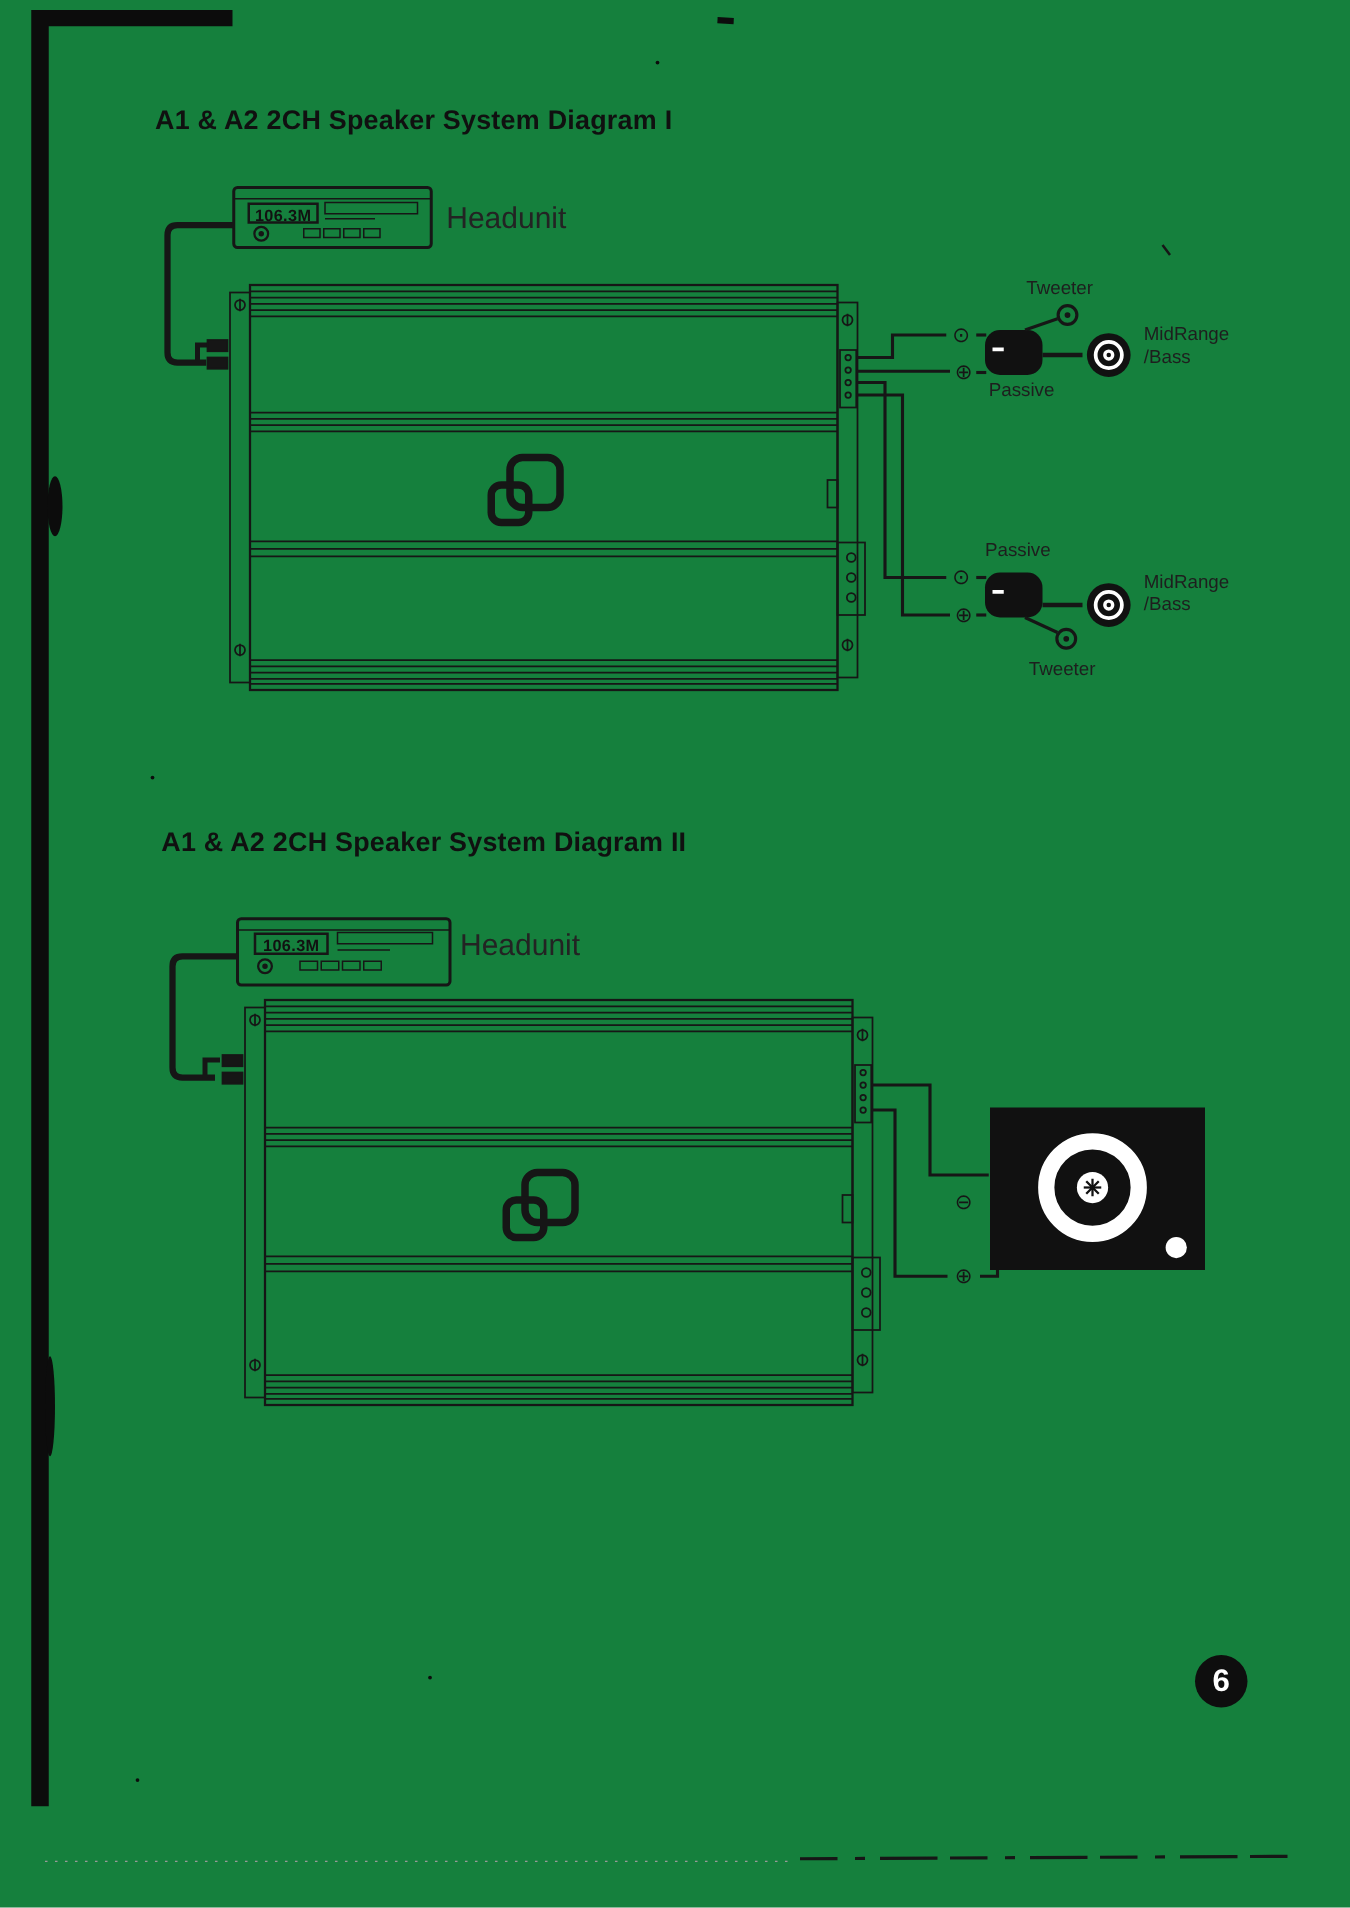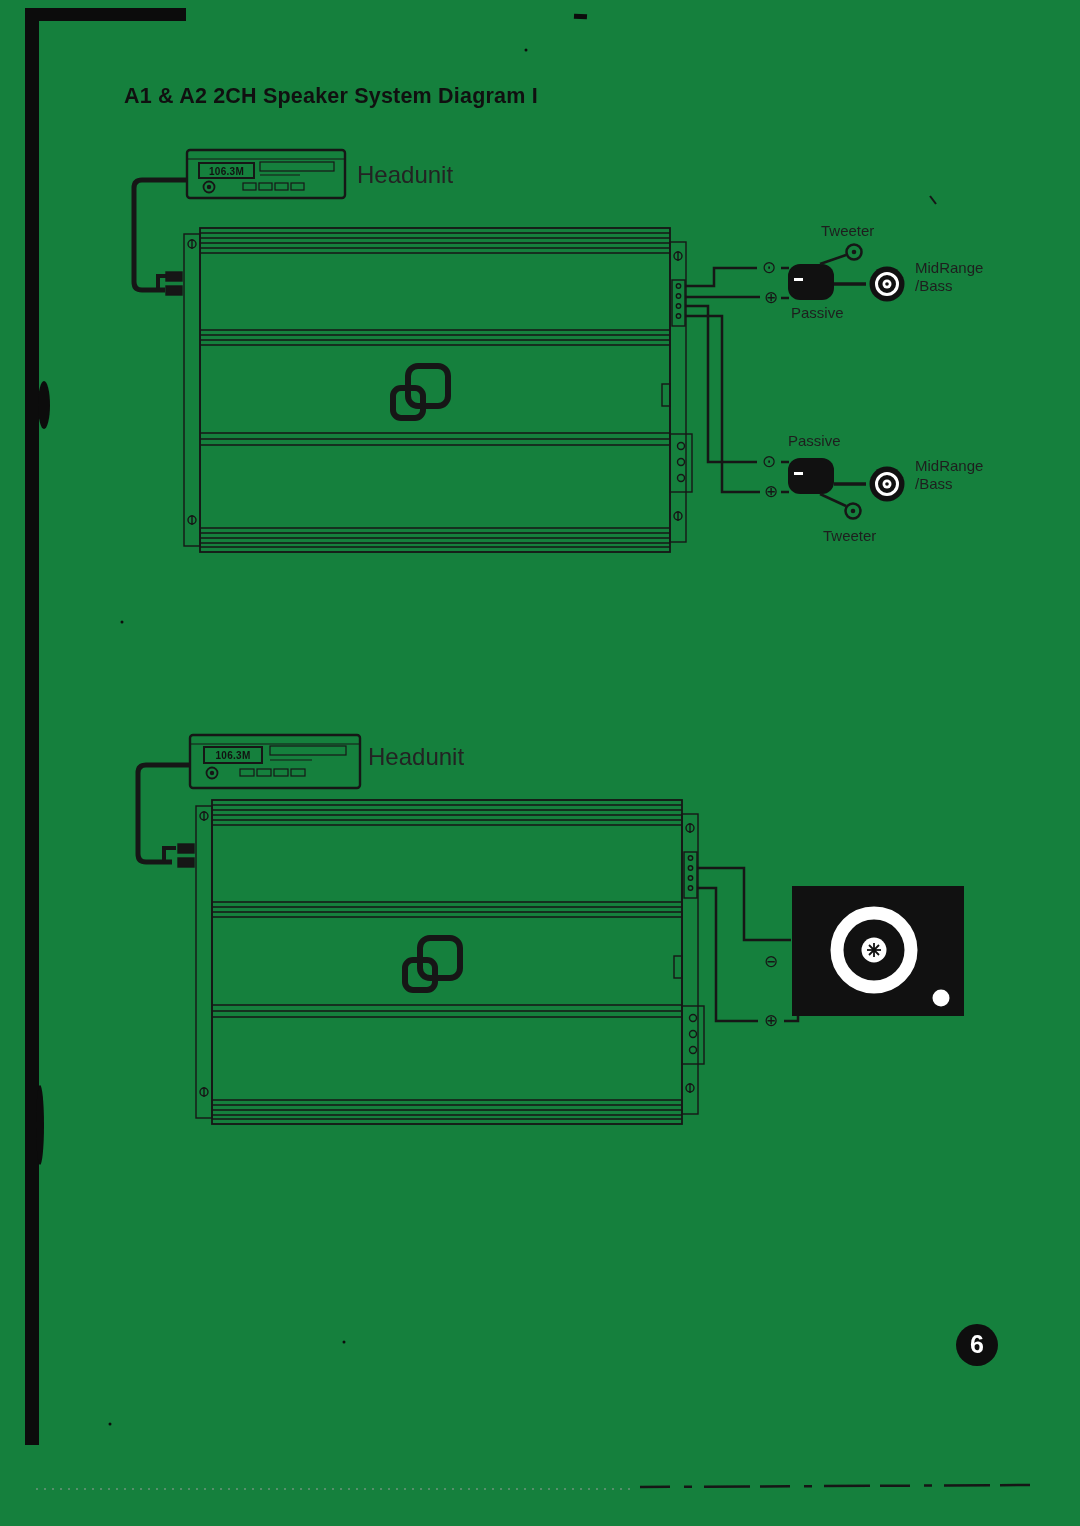--- a/index.html
+++ b/index.html
@@ -19,21 +19,21 @@
   }
   .title{
     font-weight:700;
     font-size:21.5px;
     letter-spacing:.2px;
     color:#101010;
   }
   .hu-label{font-size:24px;color:#232323;}
   .disp{
     font-weight:700;
-    font-size:10px;
+    font-size:13px;
     letter-spacing:.3px;
     text-align:center;
     color:#111;
   }
   .pol{
     font-size:17px;
     color:#161616;
     transform:translate(-50%,-50%);
   }
   .pageno{
@@ -257,20 +257,21 @@
   <span class="lbl pol" style="left:769px;top:268px">⊙</span>
   <span class="lbl pol" style="left:771px;top:298px">⊕</span>
 
   <span class="lbl" style="left:788px;top:433px">Passive</span>
   <span class="lbl" style="left:915px;top:458px">MidRange</span>
   <span class="lbl" style="left:915px;top:476px">/Bass</span>
   <span class="lbl" style="left:823px;top:528px">Tweeter</span>
   <span class="lbl pol" style="left:769px;top:462px">⊙</span>
   <span class="lbl pol" style="left:771px;top:492px">⊕</span>
 
+  <span class="lbl title" style="left:129px;top:662px">A1 &amp; A2 2CH Speaker System Diagram II</span>
 
   <span class="lbl disp" style="left:204px;top:750px;width:58px">106.3M</span>
   <span class="lbl hu-label" style="left:368px;top:744px">Headunit</span>
 
   <span class="lbl pol" style="left:771px;top:962px">⊖</span>
   <span class="lbl pol" style="left:771px;top:1021px">⊕</span>
 
   <span class="lbl pageno" style="left:977px;top:1345px">6</span>
 </div>
 

